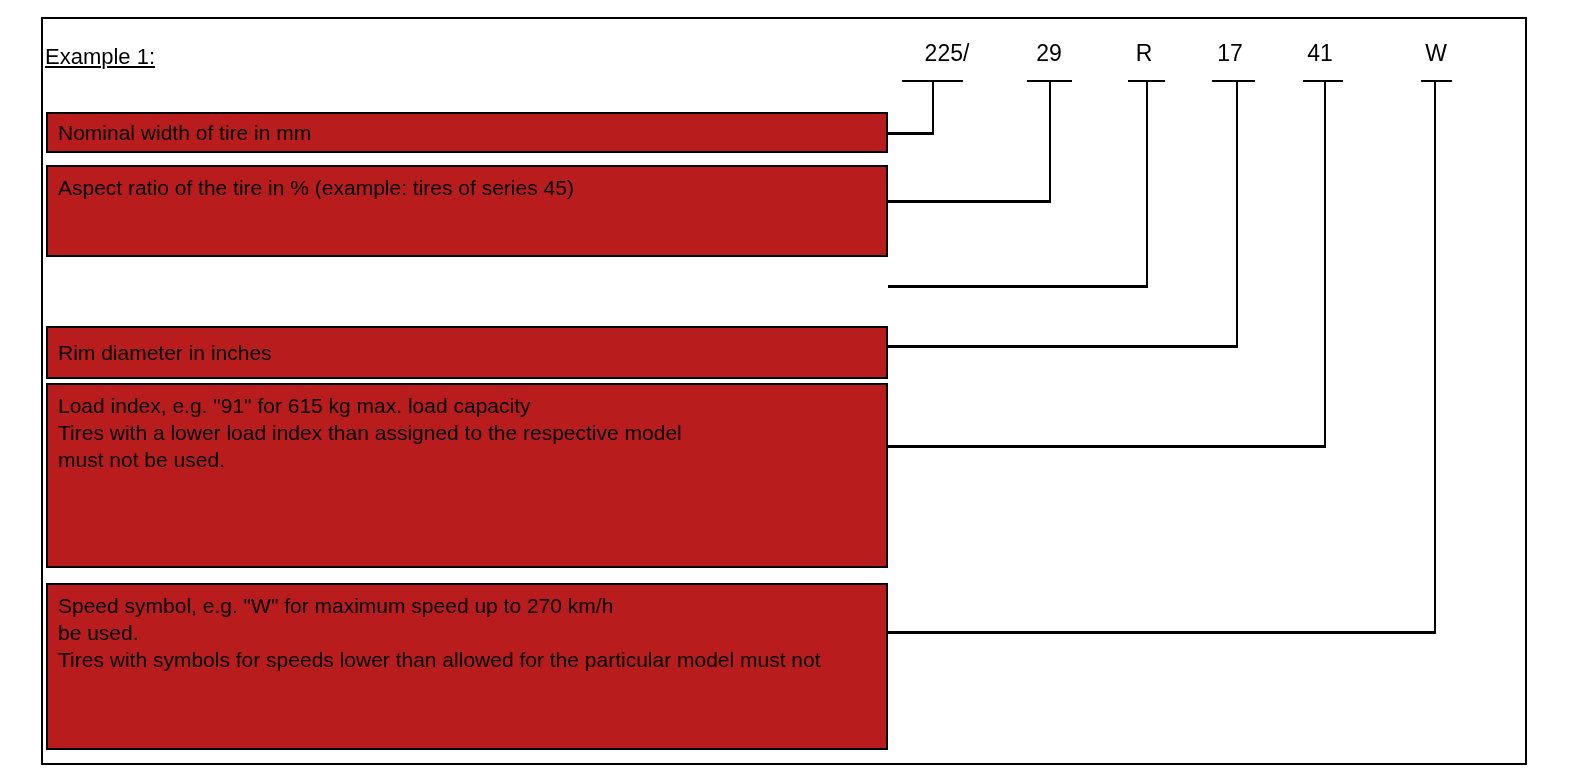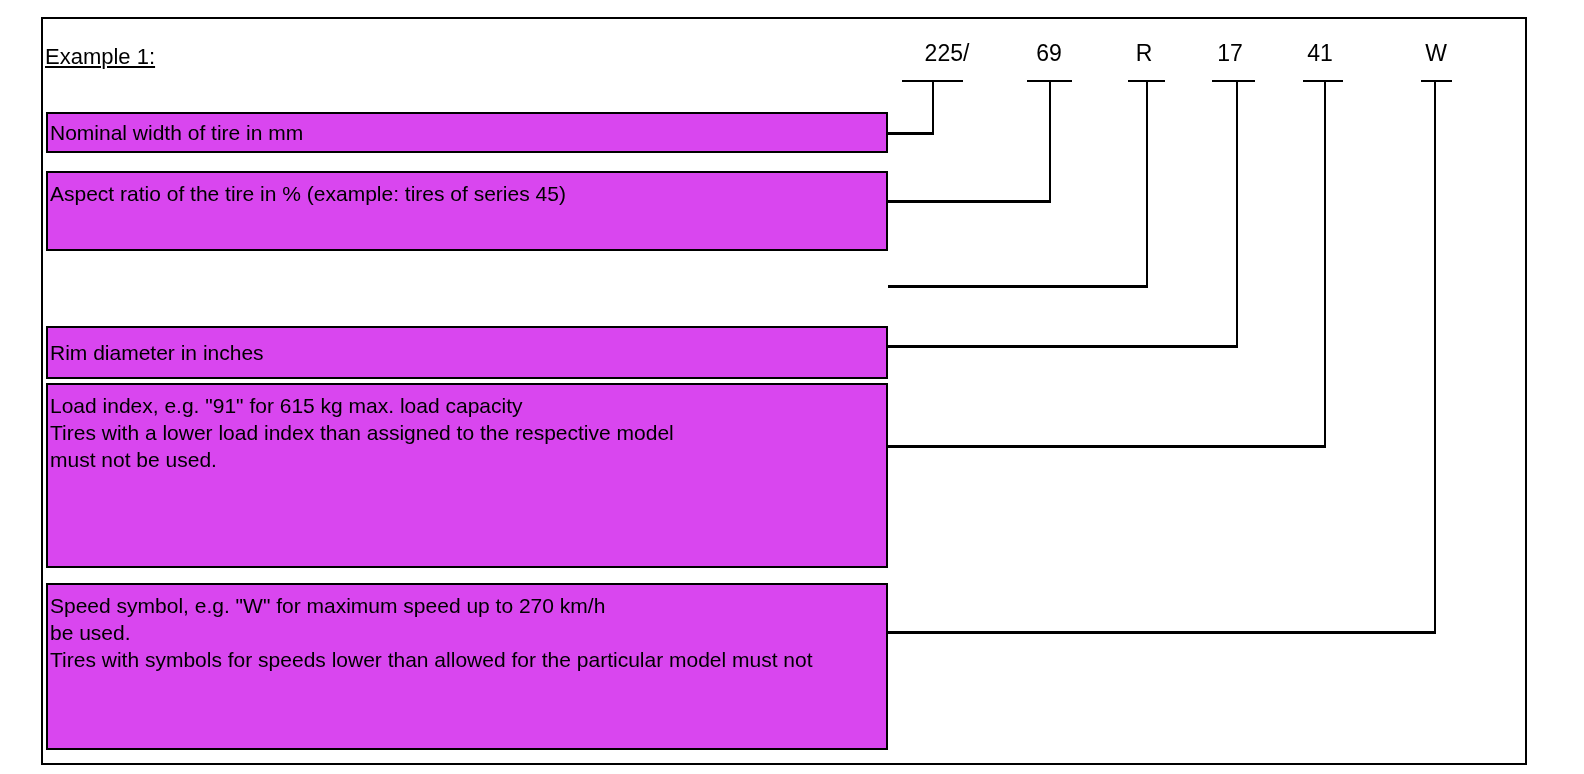--- a/index.html
+++ b/index.html
@@ -26,39 +26,39 @@
     position: absolute; top: 40px; transform: translateX(-50%);
     font-size: 23px; white-space: nowrap;
   }
 
   .tick  { position: absolute; height: 2px; background: #000000; top: 80px; }
   .vline { position: absolute; width: 2px;  background: #000000; top: 80px; }
   .hline { position: absolute; height: 3px; background: #000000; }
 
   .box {
     position: absolute; left: 46px; width: 842px;
-    border: 2px solid #000000; background: #d946ef;
+    border: 2px solid #000000; background: #b91c1c;
     display: flex; flex-direction: column; justify-content: flex-start;
-    padding: 7px 2px;
+    padding: 7px 10px;
     font-size: 21px; line-height: 27px;
   }
   .box.center { justify-content: center; padding-top: 0; padding-bottom: 0; }
   .box .txt { white-space: nowrap; }
 </style>
 </head>
 <body>
 
 <div id="stage">
 
   <div class="frame"></div>
 
   <div class="title">Example 1:</div>
 
   <div class="code-label" style="left:947px">225/</div>
-  <div class="code-label" style="left:1049px">69</div>
+  <div class="code-label" style="left:1049px">29</div>
   <div class="code-label" style="left:1144px">R</div>
   <div class="code-label" style="left:1230px">17</div>
   <div class="code-label" style="left:1320px">41</div>
   <div class="code-label" style="left:1436px">W</div>
 
   <div class="tick" style="left:902px;  width:61px"></div>
   <div class="tick" style="left:1027px; width:45px"></div>
   <div class="tick" style="left:1128px; width:37px"></div>
   <div class="tick" style="left:1212px; width:43px"></div>
   <div class="tick" style="left:1303px; width:40px"></div>
@@ -75,21 +75,21 @@
   <div class="hline" style="left:888px; top:200px; width:163px"></div>
   <div class="hline" style="left:888px; top:285px; width:260px"></div>
   <div class="hline" style="left:888px; top:345px; width:350px"></div>
   <div class="hline" style="left:888px; top:445px; width:438px"></div>
   <div class="hline" style="left:888px; top:631px; width:548px"></div>
 
   <div class="box center" style="top:112px; height:41px">
     <div class="txt">Nominal width of tire in mm</div>
   </div>
 
-  <div class="box" style="top:171px; height:80px">
+  <div class="box" style="top:165px; height:92px">
     <div class="txt">Aspect ratio of the tire in % (example: tires of series 45)</div>
   </div>
 
 
   <div class="box center" style="top:326px; height:53px">
     <div class="txt">Rim diameter in inches</div>
   </div>
 
   <div class="box" style="top:383px; height:185px">
     <div class="txt">Load index, e.g. "91" for 615 kg max. load capacity</div>

